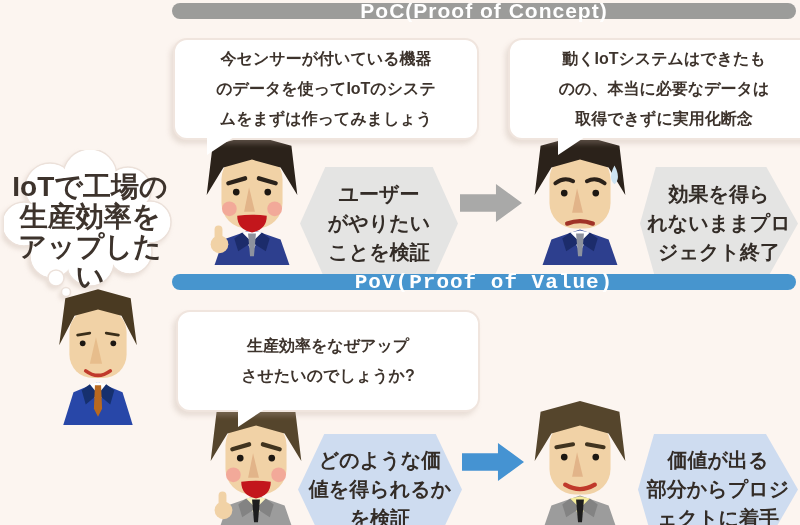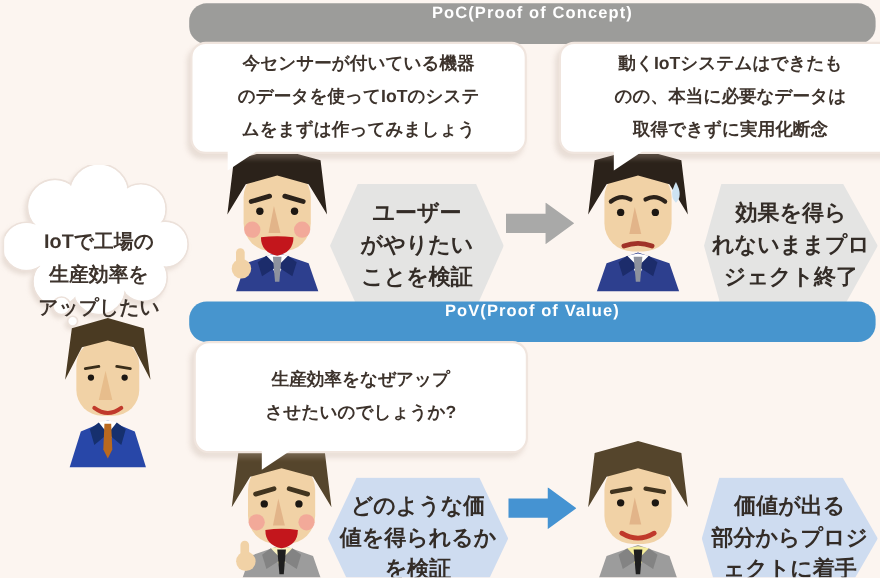--- a/index.html
+++ b/index.html
@@ -6,26 +6,26 @@
   body{
     width:800px;height:525px;
     font-family:"Liberation Sans","DejaVu Sans",sans-serif;
     background:#fcf5f0;
   }
   .canvas{
     position:relative;width:800px;height:525px;overflow:hidden;
     background:#fcf5f0;color:#3d332c;
   }
   .bar{
-    position:absolute;left:172px;width:624px;height:37px;
-    border-radius:16px;display:flex;align-items:flex-start;justify-content:center;
-    color:#fff;font-weight:bold;font-size:15px;letter-spacing:1px;
+    position:absolute;left:172px;width:624px;height:16px;
+    border-radius:16px;display:flex;align-items:center;justify-content:center;
+    color:#fff;font-weight:bold;font-size:21px;letter-spacing:1px;
   }
   .bar.poc{top:3px;background:var(--poc-bar,#9c9c9a);}
-  .bar.pov{top:274px;background:var(--pov-bar,#4795ce);}
+  .bar.pov{top:274px;background:var(--pov-bar,#4795ce);font-family:Liberation Mono, monospace;}
   .bubble{
     position:absolute;background:#fff;border:2px solid #f0e5de;border-radius:14px;
     box-shadow:-3px 4px 5px rgba(190,168,155,.30);
     display:flex;align-items:center;justify-content:center;text-align:center;
   }
   .bubble .txt{
     white-space:pre-line;font-weight:bold;font-size:16px;line-height:30px;color:#3d332c;
   }
   .bubble .tail{
     position:absolute;bottom:-17px;width:0;height:0;
@@ -51,21 +51,21 @@
   .arrow{
     position:absolute;
     clip-path:polygon(0 27%,58% 27%,58% 0,100% 50%,58% 100%,58% 73%,0 73%);
   }
   .arrow.a1{left:460px;top:184px;width:62px;height:38px;background:var(--arrow-gray,#a9a9a8);}
   .arrow.a2{left:462px;top:443px;width:62px;height:38px;background:var(--arrow-blue,#4593d2);}
   .cloud-wrap{position:absolute;left:4px;top:150px;width:170px;height:148px;}
   .cloud-wrap svg{filter:drop-shadow(-2px 3px 2px rgba(190,168,155,.30));}
   .thought-text{
     position:absolute;left:10px;top:172px;width:160px;text-align:center;
-    font-weight:bold;font-size:18px;line-height:30px;white-space:pre-line;color:#3d332c;margin-top:32px;
+    font-weight:bold;font-size:28px;line-height:30px;white-space:pre-line;color:#3d332c;
   }
   .char{position:absolute;}
   .char svg{display:block;width:100%;height:100%;}
   .chA{left:46px;top:282px;width:104px;height:143px;}
   .chB{left:192px;top:132px;width:120px;height:133px;}
   .chC{left:520px;top:132px;width:120px;height:133px;}
   .chD{left:196px;top:398px;width:120px;height:133px;}
   .chE{left:520px;top:398px;width:120px;height:133px;}
 </style>
 </head>

